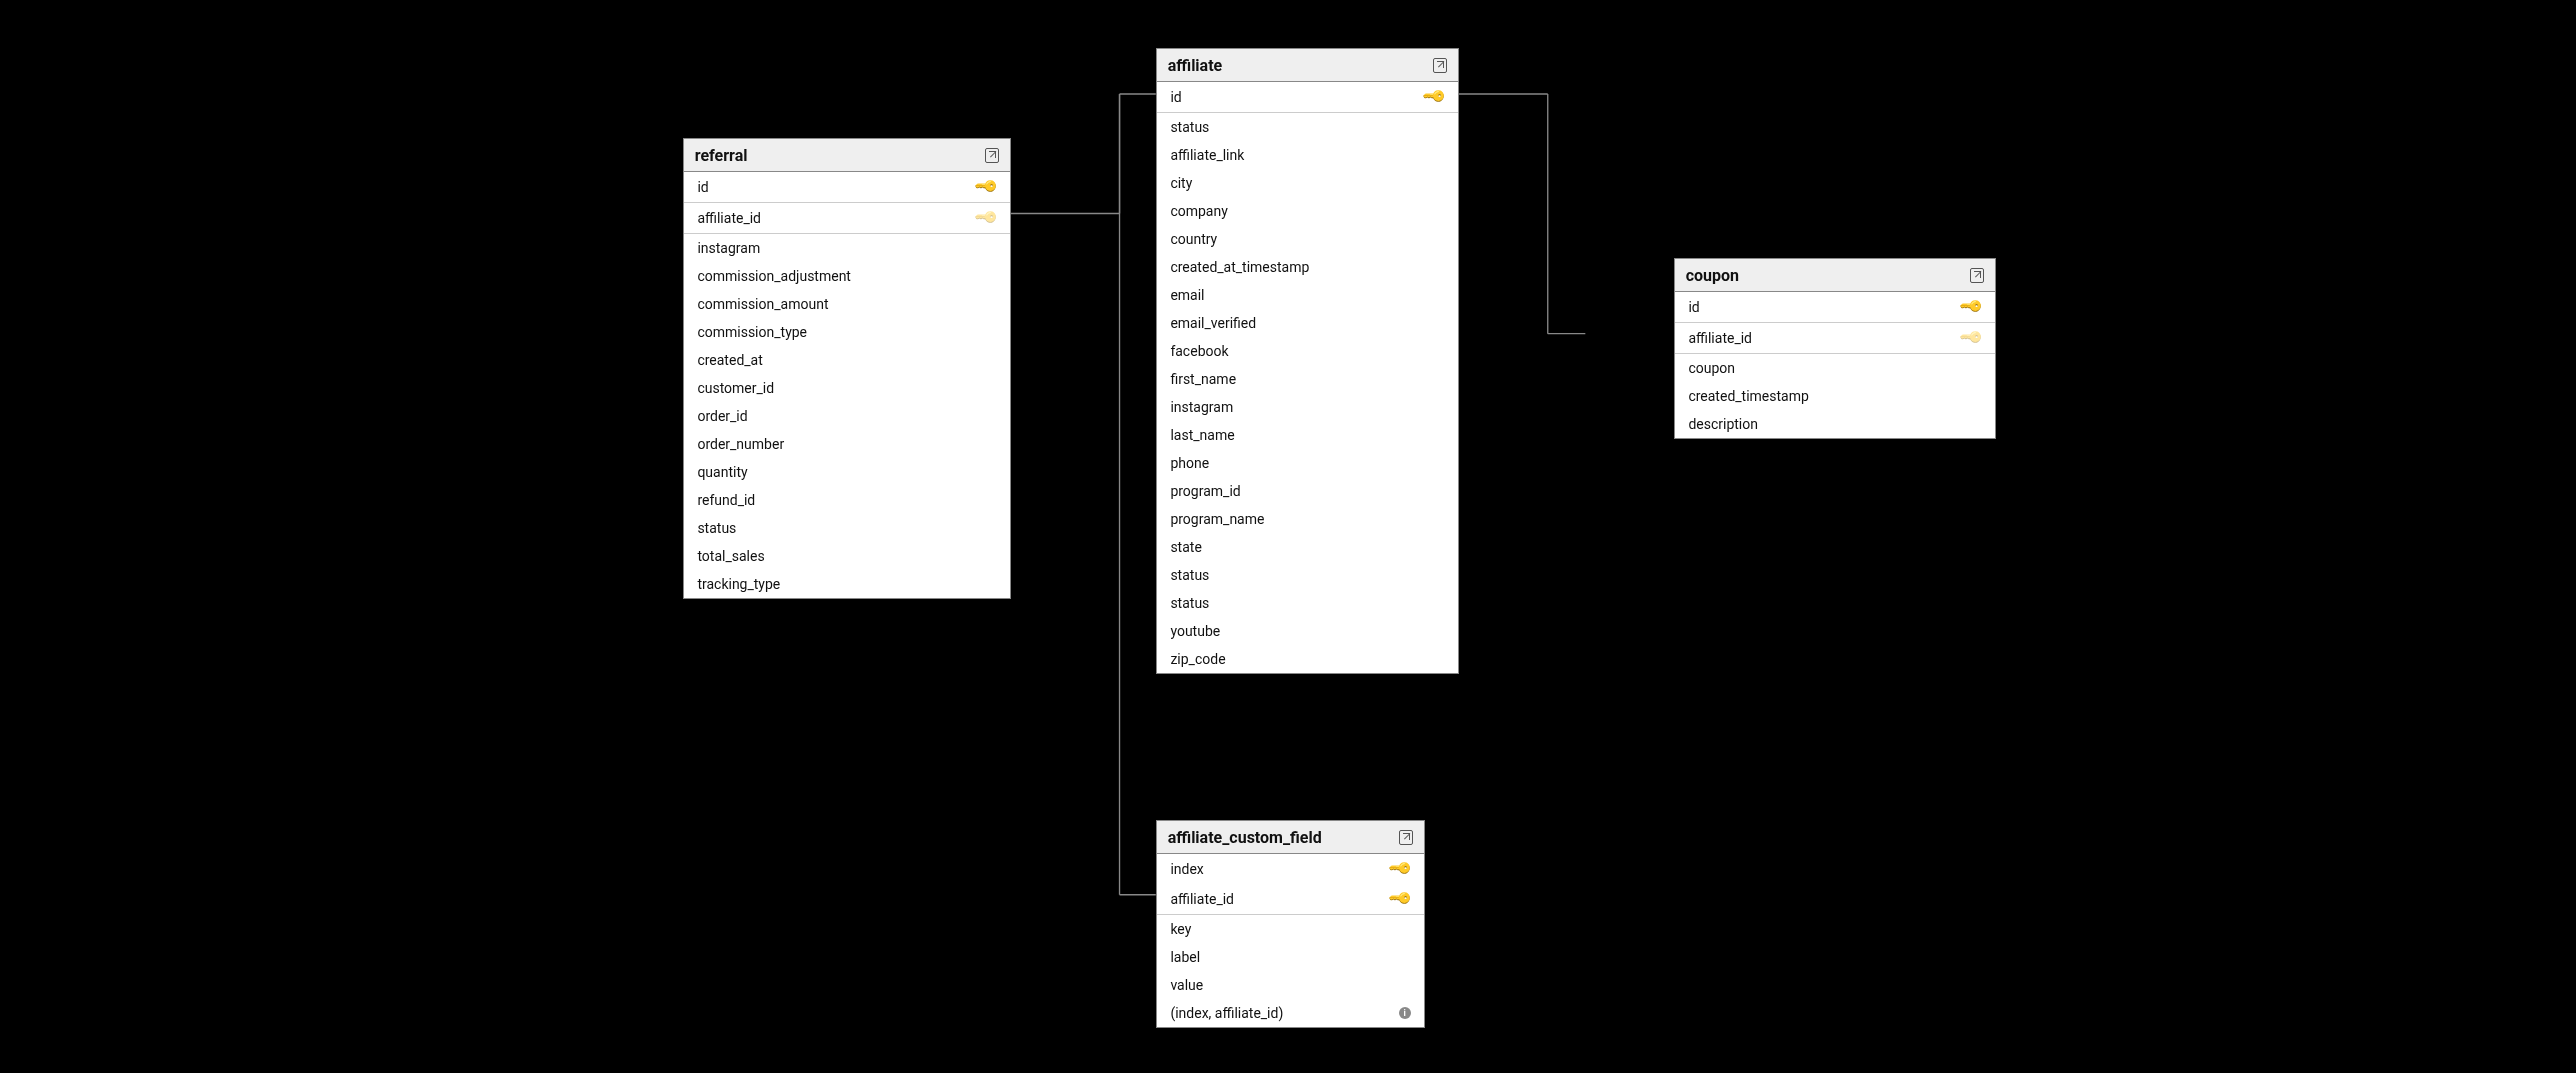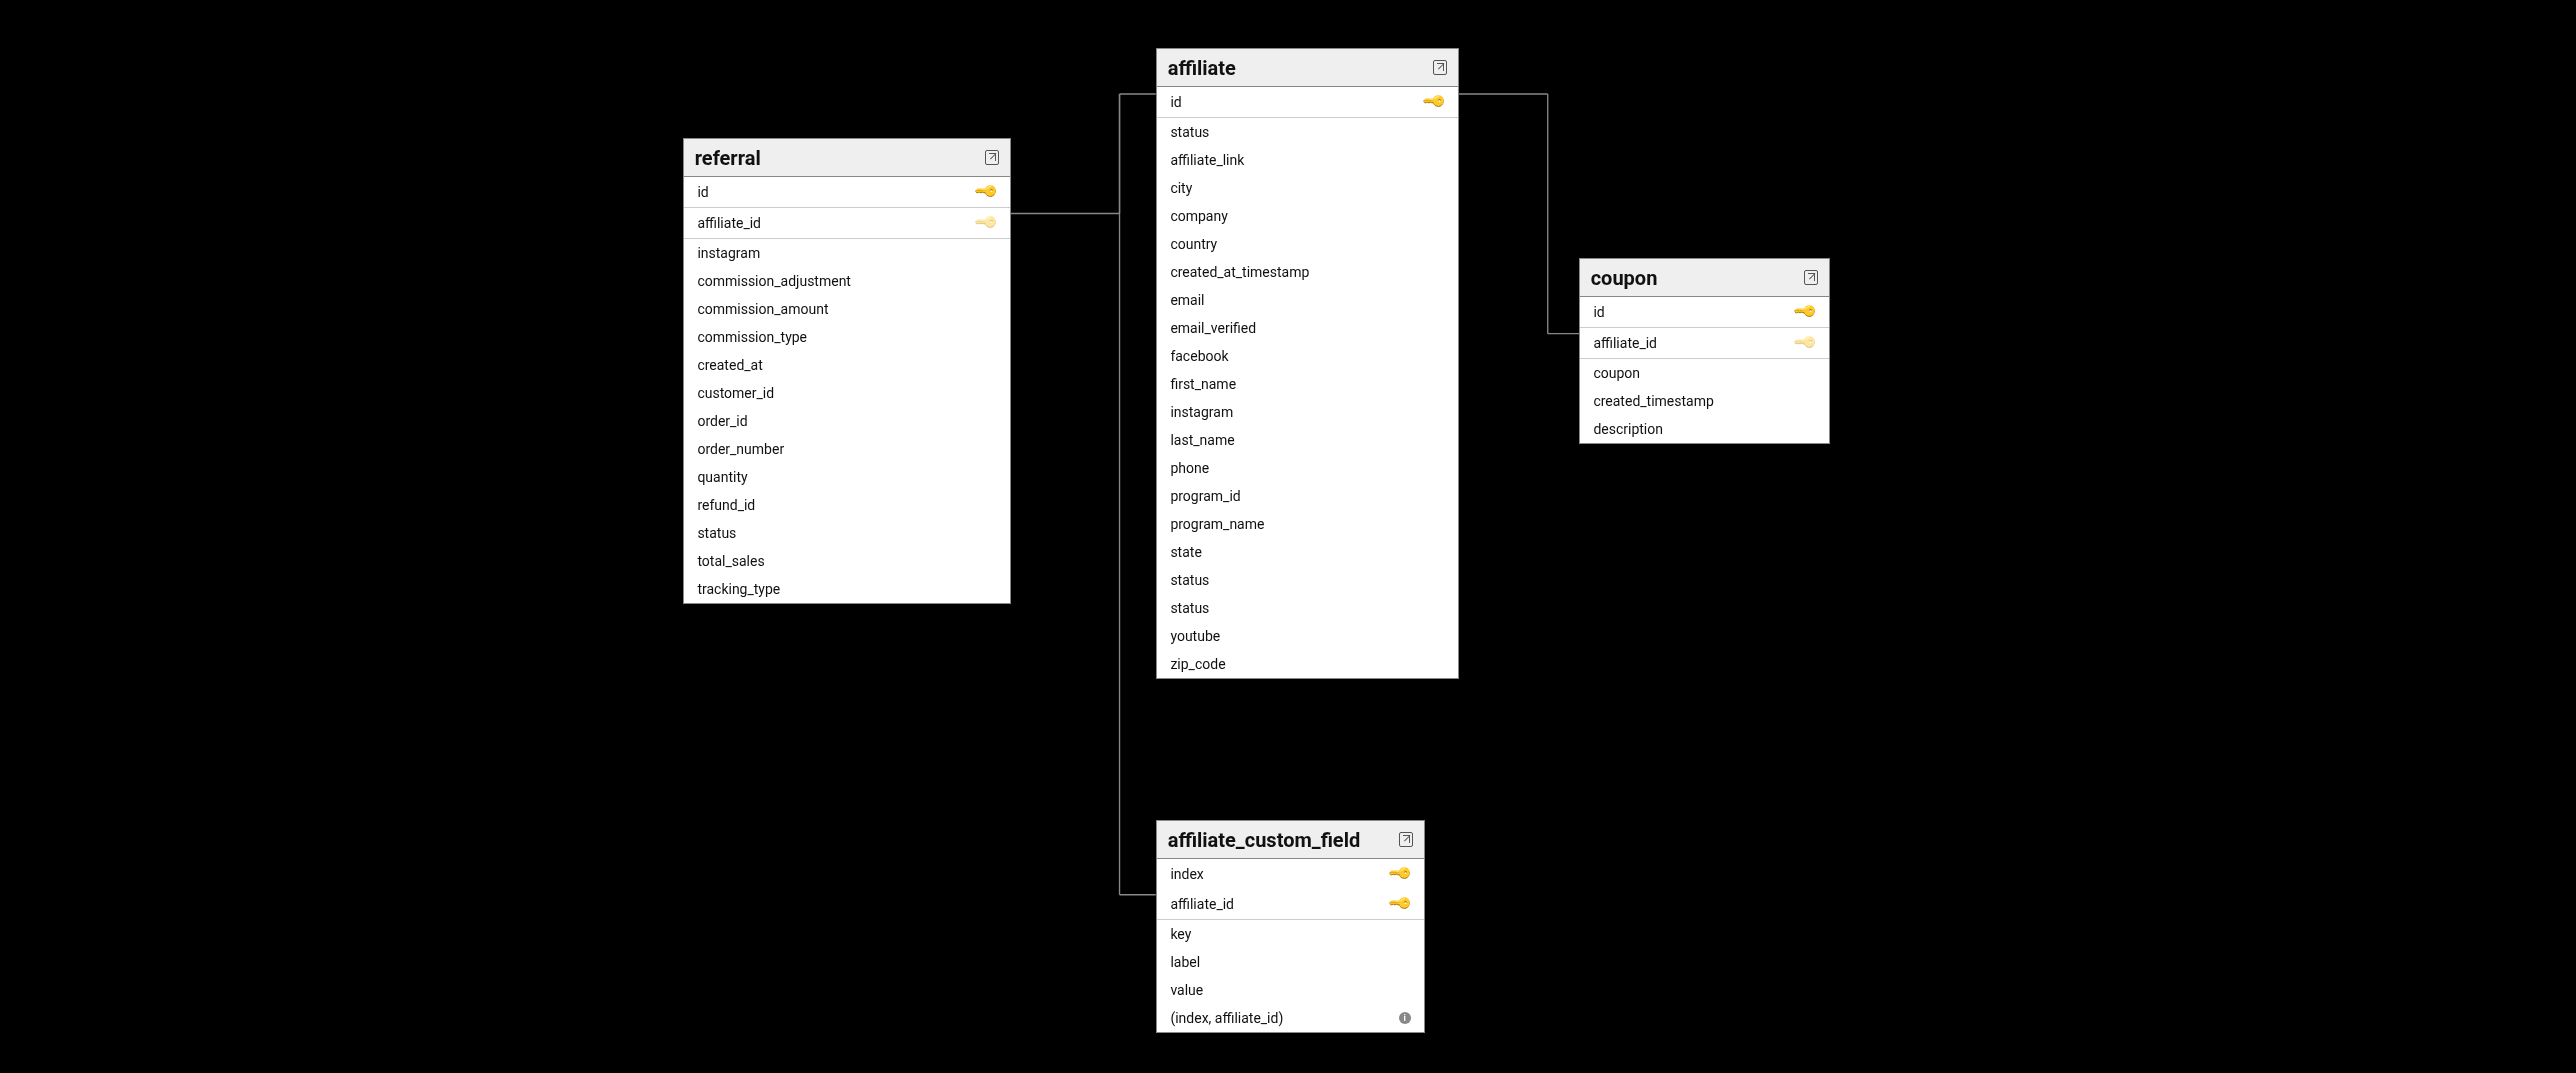--- a/index.html
+++ b/index.html
@@ -4,21 +4,21 @@
 <style>
   * { box-sizing: border-box; margin:0; padding:0; }
   html,body { width:2576px; height:1074px; background:#000; font-family:-apple-system,BlinkMacSystemFont,"Segoe UI",Roboto,Arial,sans-serif; overflow:hidden; }
   #canvas { position:relative; width:2576px; height:1074px; }
 
   svg.connectors { position:absolute; top:0; left:0; width:2576px; height:1074px; pointer-events:none; }
   svg.connectors line { stroke:#888; stroke-width:2; }
 
   .entity { position:absolute; background:#fff; border:0.7px solid #888; font-size:14.8px; color:#111; }
   .entity-header { display:flex; align-items:center; justify-content:space-between; background:#efefef; border-bottom:0.7px solid #888; padding:6.7px 10.7px; font-weight:700; }
-  .entity-header .title { font-size:20px; }
+  .entity-header .title { font-size:16px; }
   .ext-icon { width:14.8px; height:14.8px; border:1px solid #555; border-radius:2px; position:relative; cursor:pointer; }
   .ext-icon::before { content:""; position:absolute; right:2px; top:2px; width:6.7px; height:6.7px; border-top:1px solid #555; border-right:1px solid #555; }
   .ext-icon::after  { content:""; position:absolute; right:2px; top:2px; width:8px; height:1px; background:#555; transform-origin:right center; transform:rotate(-45deg); }
 
   .rows { display:flex; flex-direction:column; }
   .row { display:flex; align-items:center; justify-content:space-between; padding:6px 13.4px; font-size:14px;gap:48px; }
   .row + .row {}
   .row.pk-line, .row.fk-line { border-bottom:0.7px solid #ccc; }
   .row .name { }
   .row .badge { display:flex; align-items:center; gap:5.4px; }
@@ -249,21 +249,21 @@
         </div>
         <div class="row">
           <span class="name composite">(index, affiliate_id)</span>
           <span class="badge">
             <span class="info-icon">i</span>
           </span>
         </div>
       </div>
   </div>
 
-  <div class="entity" id="ent-coupon" style="left:1579px; top:258px; width:251px;">
+  <div class="entity" id="ent-coupon" style="left:1674px; top:258px; width:322px;">
     <div class="entity-header">
       <span class="title">coupon</span>
       <span class="ext-icon"></span>
     </div>
     <div class="rows">
         <div class="row pk-line">
           <span class="name">id</span>
           <span class="badge">
             <span class="key-icon pk">🔑</span>
           </span>

